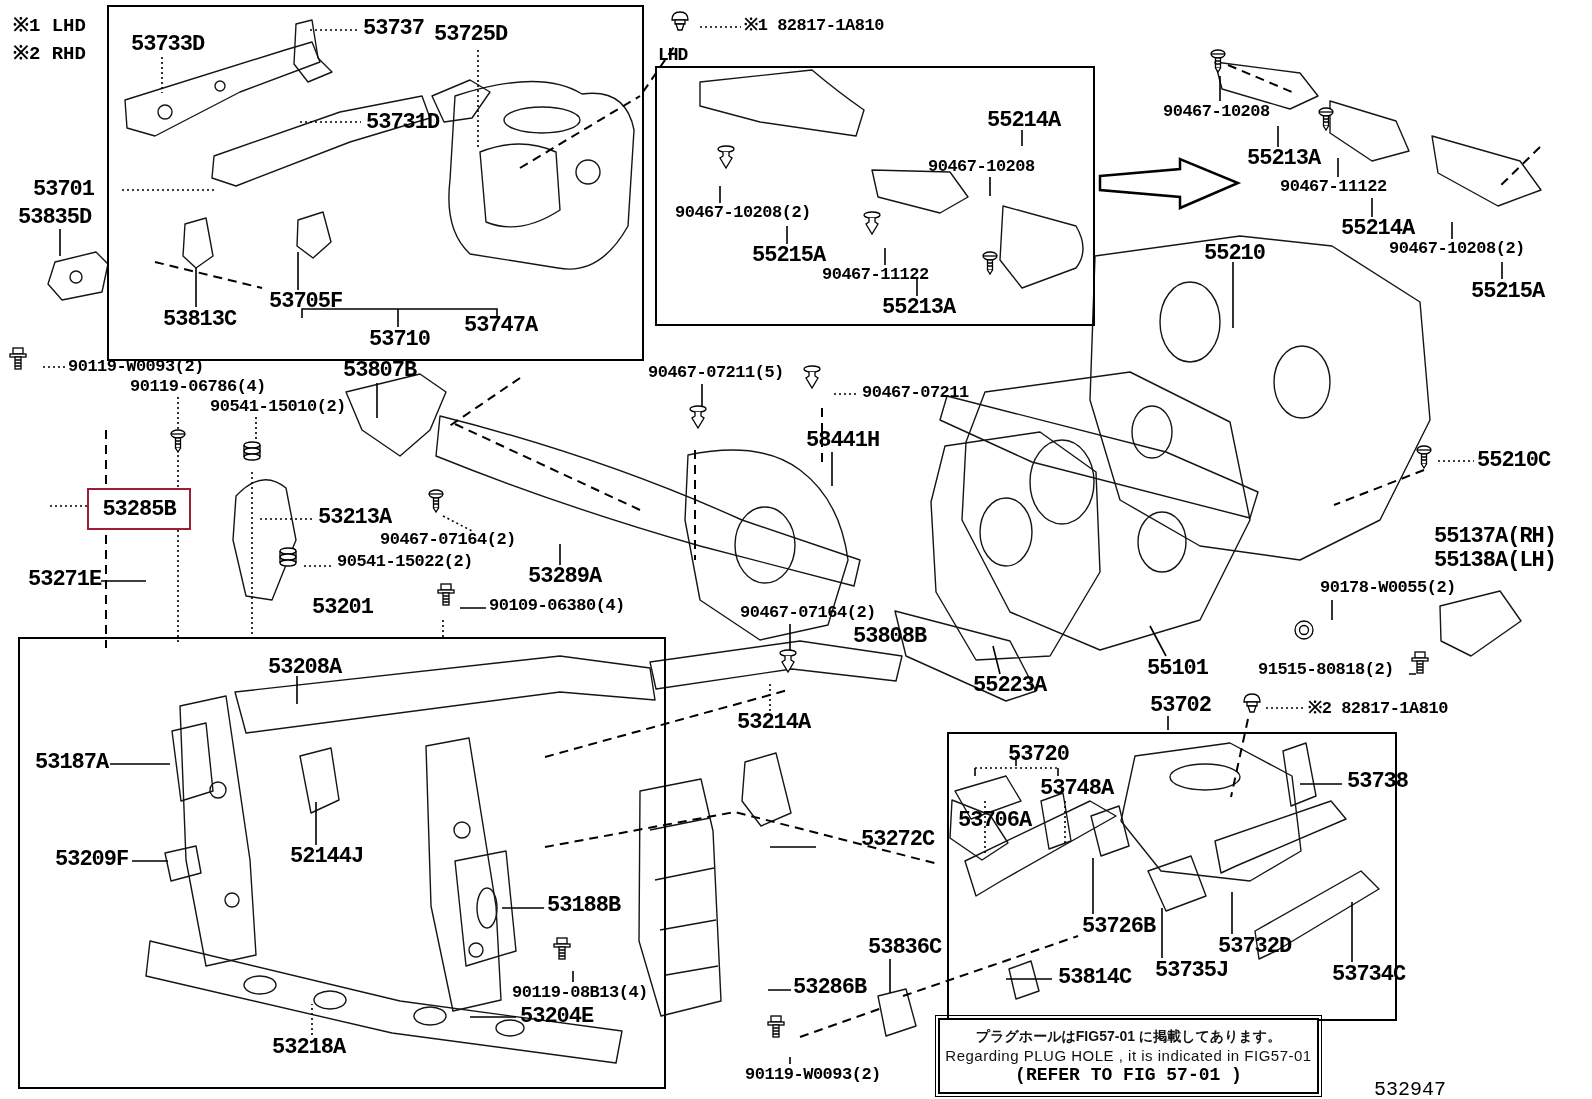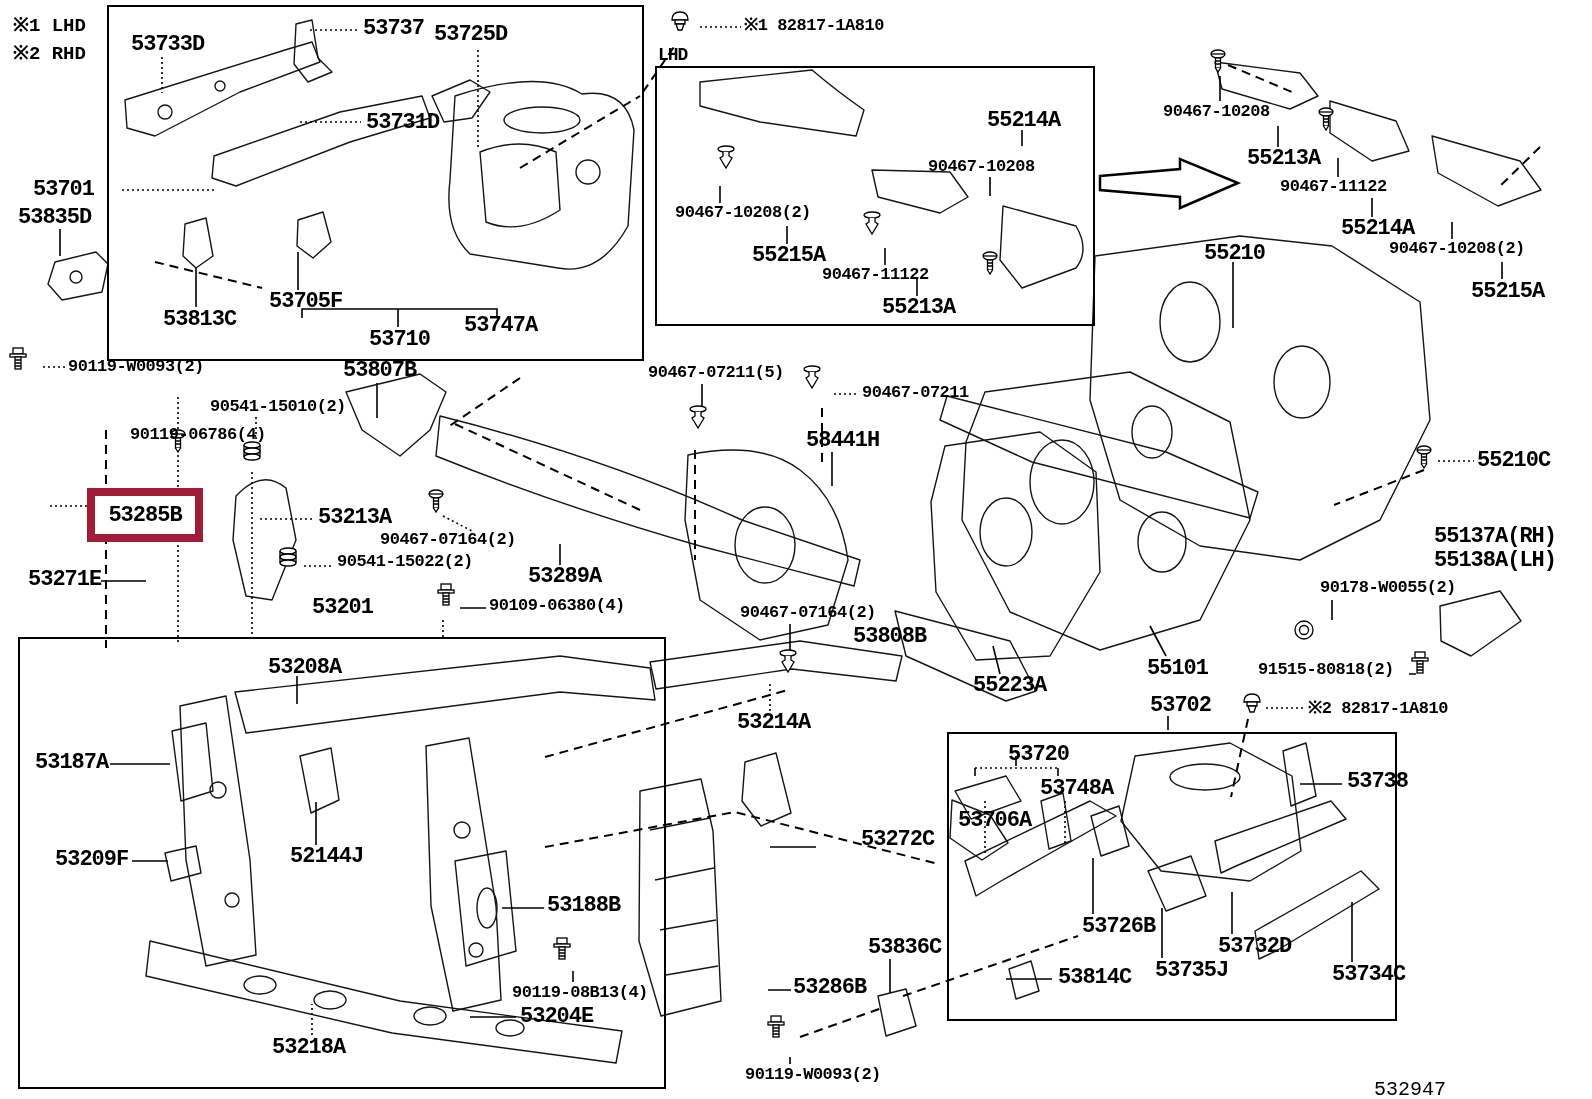--- a/index.html
+++ b/index.html
@@ -6,21 +6,21 @@
   #stage{position:relative;width:1592px;height:1099px;background:#fff;overflow:hidden;
          font-family:"Liberation Mono","DejaVu Sans Mono",monospace;}
   #art{position:absolute;left:0;top:0;z-index:1;}
   .frame{position:absolute;border:2px solid #000;z-index:2;}
   .plabel{position:absolute;z-index:5;color:#000;font-weight:bold;white-space:pre;line-height:1;
           letter-spacing:-1px;}
   .part{font-size:22px;}
   .fast{font-size:17px;letter-spacing:-0.5px;}
   .thin{font-weight:bold;font-size:18px;}
   #legend{position:absolute;left:13px;top:12px;z-index:5;font-size:19px;font-weight:bold;line-height:28px;white-space:pre;}
-  #red-frame{position:absolute;left:87px;top:488px;width:100px;height:38px;border:8px solid #b91c1c;
+  #red-frame{position:absolute;left:87px;top:488px;width:100px;height:38px;border:2px solid #b91c1c;
              z-index:6;display:flex;align-items:center;justify-content:center;background:#fff;}
   #red-frame span{font-size:22px;font-weight:bold;letter-spacing:-1px;}
   #note-box{position:absolute;left:938px;top:1018px;width:377px;height:72px;z-index:6;background:#fff;
             border:2px solid #000;outline:1px solid #000;outline-offset:2px;
             display:flex;flex-direction:column;align-items:center;justify-content:center;gap:1px;}
   #note-box .jp{font-family:"Liberation Sans","DejaVu Sans",sans-serif;font-size:14px;font-weight:bold;color:#111;}
   #note-box .en{font-family:"Liberation Sans","DejaVu Sans",sans-serif;font-size:15px;color:#111;letter-spacing:0.5px;}
   #note-box .ref{font-size:18px;font-weight:bold;letter-spacing:0;}
   #fig-num{position:absolute;left:1374px;top:1078px;z-index:5;font-size:20px;color:#000;}
   svg .sketch{fill:none;stroke:#151515;stroke-width:1.4;stroke-linejoin:round;}
@@ -222,21 +222,21 @@
       <div class="plabel fast" style="left: 822px; top: 266px;">90467-11122</div>
       <div class="plabel part" style="left: 882px; top: 297px;">55213A</div>
       <div class="plabel fast" style="left: 1163px; top: 103px;">90467-10208</div>
       <div class="plabel part" style="left: 1247px; top: 148px;">55213A</div>
       <div class="plabel fast" style="left: 1280px; top: 178px;">90467-11122</div>
       <div class="plabel part" style="left: 1341px; top: 218px;">55214A</div>
       <div class="plabel fast" style="left: 1389px; top: 240px;">90467-10208(2)</div>
       <div class="plabel part" style="left: 1471px; top: 281px;">55215A</div>
       <div class="plabel part" style="left: 1204px; top: 243px;">55210</div>
       <div class="plabel fast" style="left: 68px; top: 358px;">90119-W0093(2)</div>
-      <div class="plabel fast" style="left: 130px; top: 378px; margin-top: 48px;">90119-06786(4)</div>
+      <div class="plabel fast" style="left: 130px; top: 378px;">90119-06786(4)</div>
       <div class="plabel fast" style="left: 210px; top: 398px;">90541-15010(2)</div>
       <div class="plabel part" style="left: 343px; top: 360px;">53807B</div>
       <div class="plabel part" style="left: 318px; top: 507px;">53213A</div>
       <div class="plabel fast" style="left: 380px; top: 531px;">90467-07164(2)</div>
       <div class="plabel fast" style="left: 337px; top: 553px;">90541-15022(2)</div>
       <div class="plabel part" style="left: 28px; top: 569px;">53271E</div>
       <div class="plabel part" style="left: 312px; top: 597px;">53201</div>
       <div class="plabel part" style="left: 528px; top: 566px;">53289A</div>
       <div class="plabel fast" style="left: 489px; top: 597px;">90109-06380(4)</div>
       <div class="plabel fast" style="left: 648px; top: 364px;">90467-07211(5)</div>
@@ -276,15 +276,20 @@
       <div class="plabel part" style="left: 1332px; top: 964px;">53734C</div>
       <div class="plabel part" style="left: 1058px; top: 967px;">53814C</div>
     </div>
 
   <div id="legend"><span>※1 LHD</span><br><span>※2 RHD</span></div>
 
   <div id="red-frame" style="border-color: rgb(160, 29, 53);">
     <span>53285B</span>
   </div>
 
+  <div id="note-box">
+    <div class="jp">プラグホールはFIG57-01 に掲載してあります。</div>
+    <div class="en">Regarding PLUG HOLE , it is indicated in FIG57-01</div>
+    <div class="ref">(REFER TO FIG 57-01 )</div>
+  </div>
 
   <div id="fig-num">532947</div>
 </div>
 
 </body></html>

